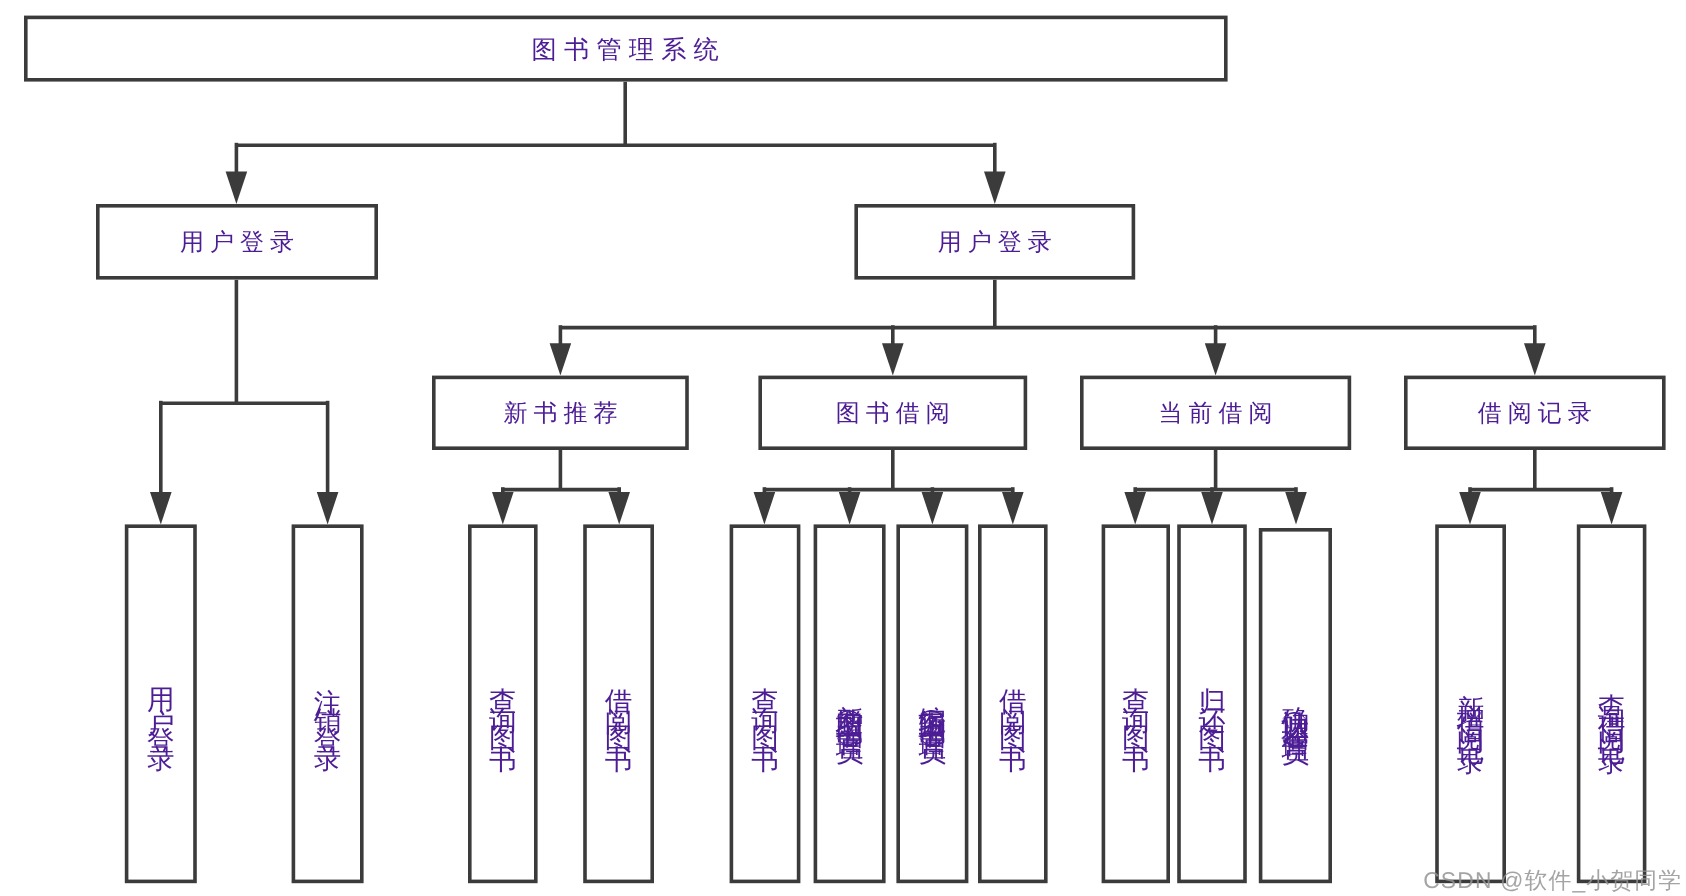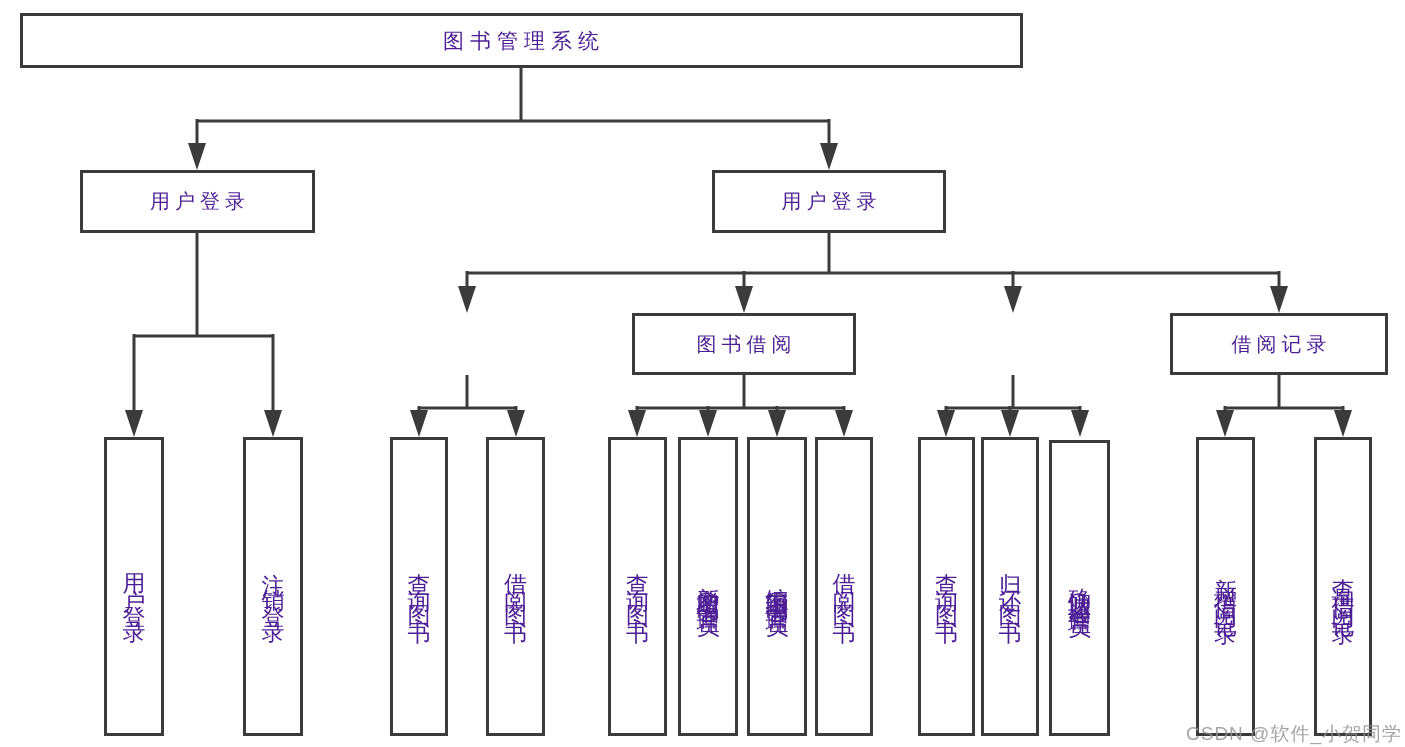--- a/index.html
+++ b/index.html
@@ -149,23 +149,29 @@
     <span class="lbl">图书管理系统</span>
   </div>
 
   <div class="node" style="left:80px; top:170px; width:235px; height:63px;">
     <span class="lbl">用户登录</span>
   </div>
   <div class="node" style="left:712px; top:170px; width:234px; height:63px;">
     <span class="lbl">用户登录</span>
   </div>
 
+  <div class="node" style="left:360px; top:313px; width:214px; height:62px;">
+    <span class="lbl">新书推荐</span>
+  </div>
   <div class="node" style="left:632px; top:313px; width:224px; height:62px;">
     <span class="lbl">图书借阅</span>
   </div>
+  <div class="node" style="left:900px; top:313px; width:226px; height:62px;">
+    <span class="lbl">当前借阅</span>
+  </div>
   <div class="node" style="left:1170px; top:313px; width:218px; height:62px;">
     <span class="lbl">借阅记录</span>
   </div>
 
   <div class="node v" style="left:104px; top:437px; width:60px; height:299px;">
     <span class="lbl">用户登录</span>
   </div>
   <div class="node v" style="left:243px; top:437px; width:60px; height:299px;">
     <span class="lbl">注销登录</span>
   </div>

